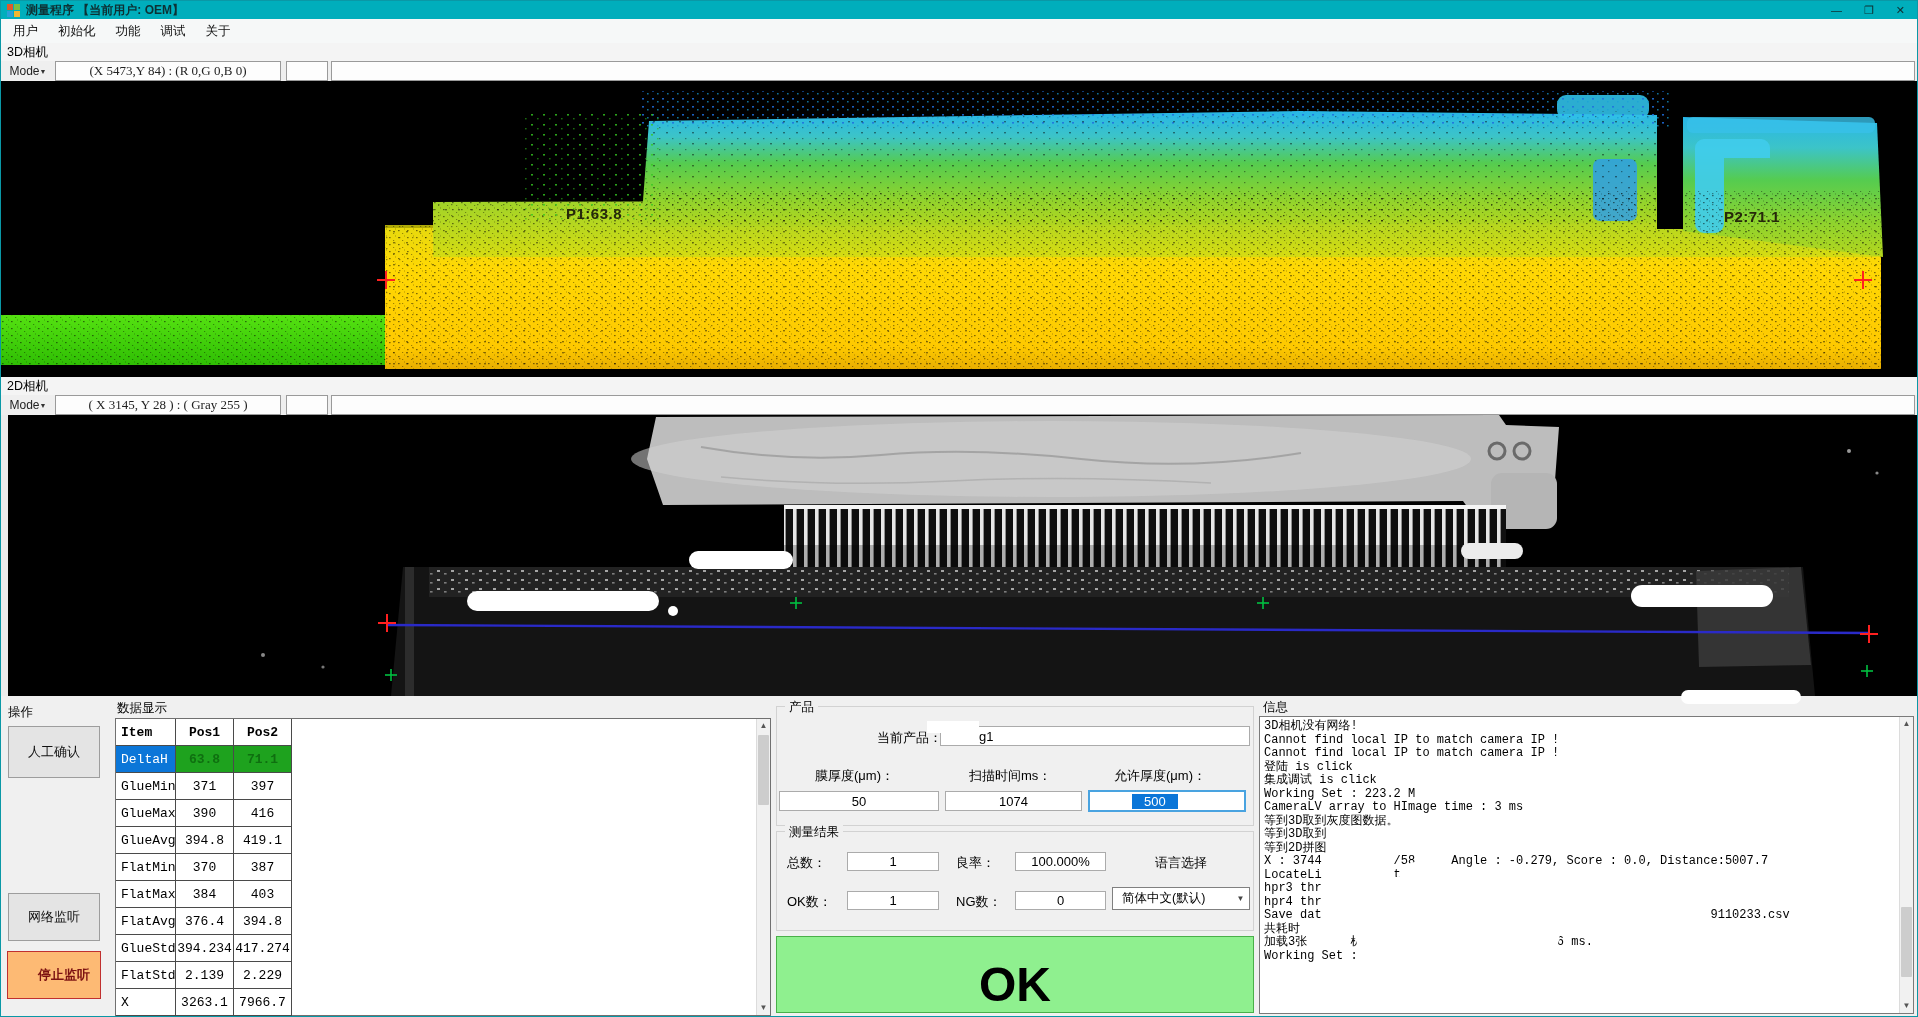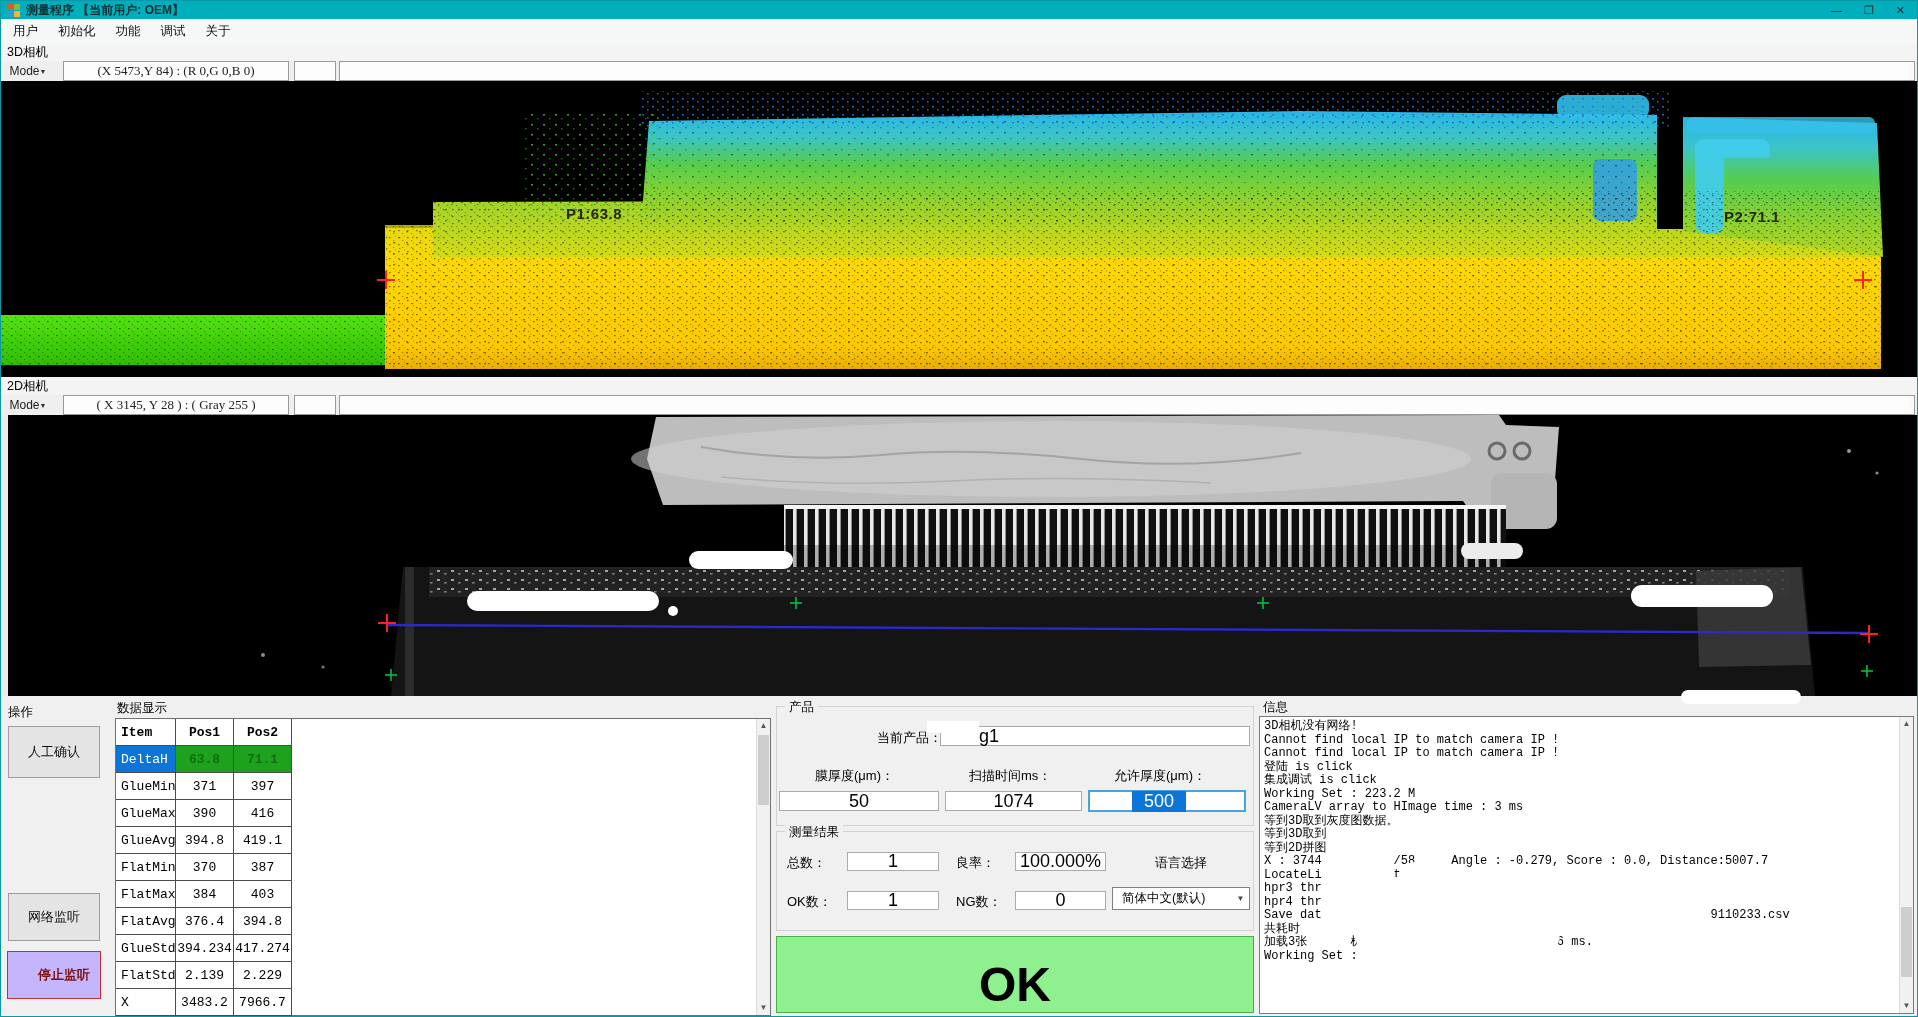--- a/index.html
+++ b/index.html
@@ -15,33 +15,33 @@
   
   .menubar{height:24px;background:#f6f8f8;display:flex;align-items:center;padding:0 2px;}
   .menu-item{font-size:12.5px;color:#111;padding:3px 10px;}
   
   .cam-label{height:18px;display:flex;align-items:center;padding-left:6px;font-size:12.5px;background:#f4f4f4;color:#000;}
   .modebar{height:20px;background:#efefef;display:flex;align-items:stretch;}
   .mode-btn{width:54px;display:flex;align-items:center;justify-content:center;font-size:12px;color:#222;}
   .mode-arrow{font-size:7px;color:#333;}
   .mode-box{border:1px solid #9a9a9a;background:#fdfdfd;display:flex;align-items:center;justify-content:center;
             font-family:"Liberation Serif",serif;font-size:13px;color:#222;}
-  .box-coord{width:226px;margin-left:8px;}
+  .box-coord{width:226px;}
   .box-small{width:42px;margin-left:5px;}
   .box-rest{flex:1;margin:0 2px 0 3px;}
   .viewwrap{position:relative;background:#000;line-height:0;}
   .viewwrap svg{display:block;}
   .plabel{position:absolute;font-size:15px;font-weight:bold;color:#26280a;line-height:16px;letter-spacing:.5px;}
   
   .bottom{position:relative;height:322px;background:#f0f0f0;}
   .plabel2,.panel-label{font-size:12.5px;color:#000;}
   .panel-label{position:absolute;}
   .btn{position:absolute;background:#e4e4e4;border:1px solid #9d9d9d;display:flex;align-items:center;justify-content:center;
        font-size:13px;color:#111;cursor:default;}
-  .btn-stop{background:#c4b5fd;border-color:#c03030;color:#7d1212;font-weight:bold;padding-left:20px;}
+  .btn-stop{background:#fdba74;border-color:#c03030;color:#7d1212;font-weight:bold;padding-left:20px;}
   
   .tablewrap{position:absolute;left:114px;top:22px;width:656px;height:298px;background:#fff;border:1px solid #707070;}
   .grid{position:absolute;left:0;top:0;width:176px;}
   .trow{display:flex;height:27px;}
   .trow-head{height:27px;}
   .tcell{border-right:1px solid #4a4a4a;border-bottom:1px solid #4a4a4a;display:flex;align-items:center;
          font-family:"Liberation Mono","DejaVu Sans Mono",monospace;font-size:13px;color:#000;background:#fff;overflow:hidden;}
   .c0{width:60px;padding-left:5px;}
   .c1{width:58px;justify-content:center;}
   .c2{width:58px;justify-content:center;}
@@ -52,21 +52,21 @@
   .vscroll{position:absolute;right:0;top:0;bottom:0;width:14px;background:#f1f1f1;border-left:1px solid #dcdcdc;}
   .sb-arrow{position:absolute;left:0;width:13px;height:14px;font-size:8px;color:#555;text-align:center;line-height:14px;background:#f1f1f1;}
   .sb-up{top:0;}
   .sb-down{bottom:0;}
   .sb-thumb{position:absolute;left:1px;width:11px;background:#cdcdcd;border-radius:1px;}
   
   .gbox{position:absolute;border:1px solid #d2d2d2;}
   .glabel{position:absolute;top:-8px;left:8px;background:#f0f0f0;padding:0 4px;font-size:12.5px;color:#000;}
   .flabel{position:absolute;font-size:13px;color:#000;white-space:nowrap;}
   .field{position:absolute;background:#fff;border:1px solid #ababab;display:flex;align-items:center;justify-content:center;
-         font-size:18px;color:#000;}
+         font-size:13px;color:#000;}
   .field-left{justify-content:flex-start;padding-left:38px;}
   .field-focus{border:2px solid #49a3e0;}
   .seltext{background:#0b76d8;color:#fff;padding:0 12px;}
   .combo{position:absolute;background:#fff;border:1px solid #808080;display:flex;align-items:center;font-size:12.5px;
          color:#000;padding-left:9px;}
   .carrow{margin-left:auto;width:17px;text-align:center;font-size:8px;color:#444;}
   .okbox{position:absolute;background:#8ff08f;border:1px solid #49b049;display:flex;align-items:flex-end;justify-content:center;}
   .okbox span{font-size:48px;font-weight:bold;color:#000;font-family:"Liberation Sans",sans-serif;}
   
   .logbox{position:absolute;background:#fff;border:1px solid #7a7a7a;overflow:hidden;padding:3px 16px 3px 4px;}
@@ -326,21 +326,21 @@
               <div class="tcell c1">394.234</div>
               <div class="tcell c2">417.274</div>
             </div>
             <div class="trow">
               <div class="tcell c0">FlatStd</div>
               <div class="tcell c1">2.139</div>
               <div class="tcell c2">2.229</div>
             </div>
             <div class="trow">
               <div class="tcell c0">X</div>
-              <div class="tcell c1">3483.2</div>
+              <div class="tcell c1">3263.1</div>
               <div class="tcell c2">7966.7</div>
             </div>
           </div>
       </div>
       <div class="vscroll">
         <span class="sb-arrow sb-up">▲</span>
         <div class="sb-thumb" style="top:16px;height:70px;"></div>
         <span class="sb-arrow sb-down">▼</span>
       </div>
     </div>

